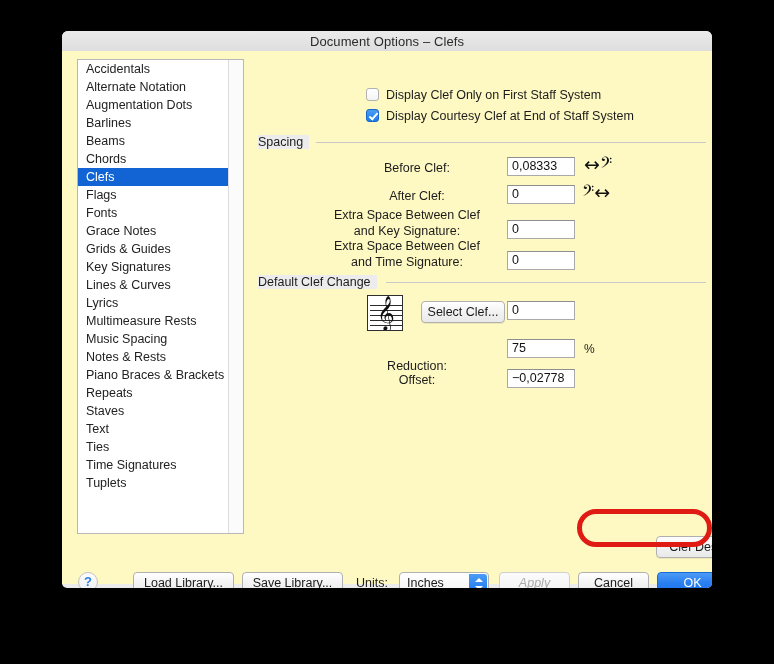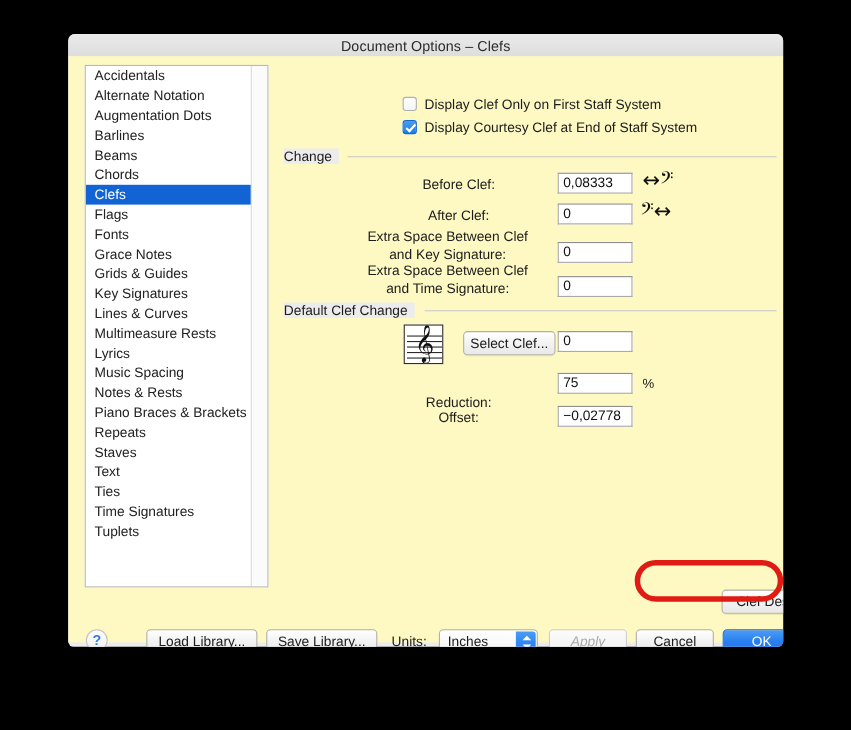--- a/index.html
+++ b/index.html
@@ -342,22 +342,22 @@
             <div class="list-item">Barlines</div>
             <div class="list-item">Beams</div>
             <div class="list-item">Chords</div>
             <div class="list-item selected">Clefs</div>
             <div class="list-item">Flags</div>
             <div class="list-item">Fonts</div>
             <div class="list-item">Grace Notes</div>
             <div class="list-item">Grids &amp; Guides</div>
             <div class="list-item">Key Signatures</div>
             <div class="list-item">Lines &amp; Curves</div>
+            <div class="list-item">Lyrics</div>
             <div class="list-item">Multimeasure Rests</div>
-            <div class="list-item">Lyrics</div>
             <div class="list-item">Music Spacing</div>
             <div class="list-item">Notes &amp; Rests</div>
             <div class="list-item">Piano Braces &amp; Brackets</div>
             <div class="list-item">Repeats</div>
             <div class="list-item">Staves</div>
             <div class="list-item">Text</div>
             <div class="list-item">Ties</div>
             <div class="list-item">Time Signatures</div>
             <div class="list-item">Tuplets</div>
           </div>
@@ -367,21 +367,21 @@
       <div class="pane">
 
         <div class="checkrow" style="left:114px; top:37px;">
           <span class="cbox"></span><span>Display Clef Only on First Staff System</span>
         </div>
 
         <div class="checkrow" style="left:114px; top:58px;">
           <span class="cbox checked"></span><span>Display Courtesy Clef at End of Staff System</span>
         </div>
 
-        <div class="group-label" style="left:6px; top:84px;">Change</div>
+        <div class="group-label" style="left:6px; top:84px;">Spacing</div>
         <div class="group-rule" style="left:64px; top:91px; width:390px;"></div>
 
         <div class="fld-label" style="left:80px; top:110px; width:170px;">Before Clef:</div>
         <div class="textfield" style="left:255px; top:106px; width:68px;">0,08333</div>
         <div class="glyph" style="left:332px; top:104px; font-size:19px;">↔𝄢</div>
 
         <div class="fld-label" style="left:80px; top:138px; width:170px;">After Clef:</div>
         <div class="textfield" style="left:255px; top:134px; width:68px;">0</div>
         <div class="glyph" style="left:330px; top:132px; font-size:19px;">𝄢↔</div>
 

